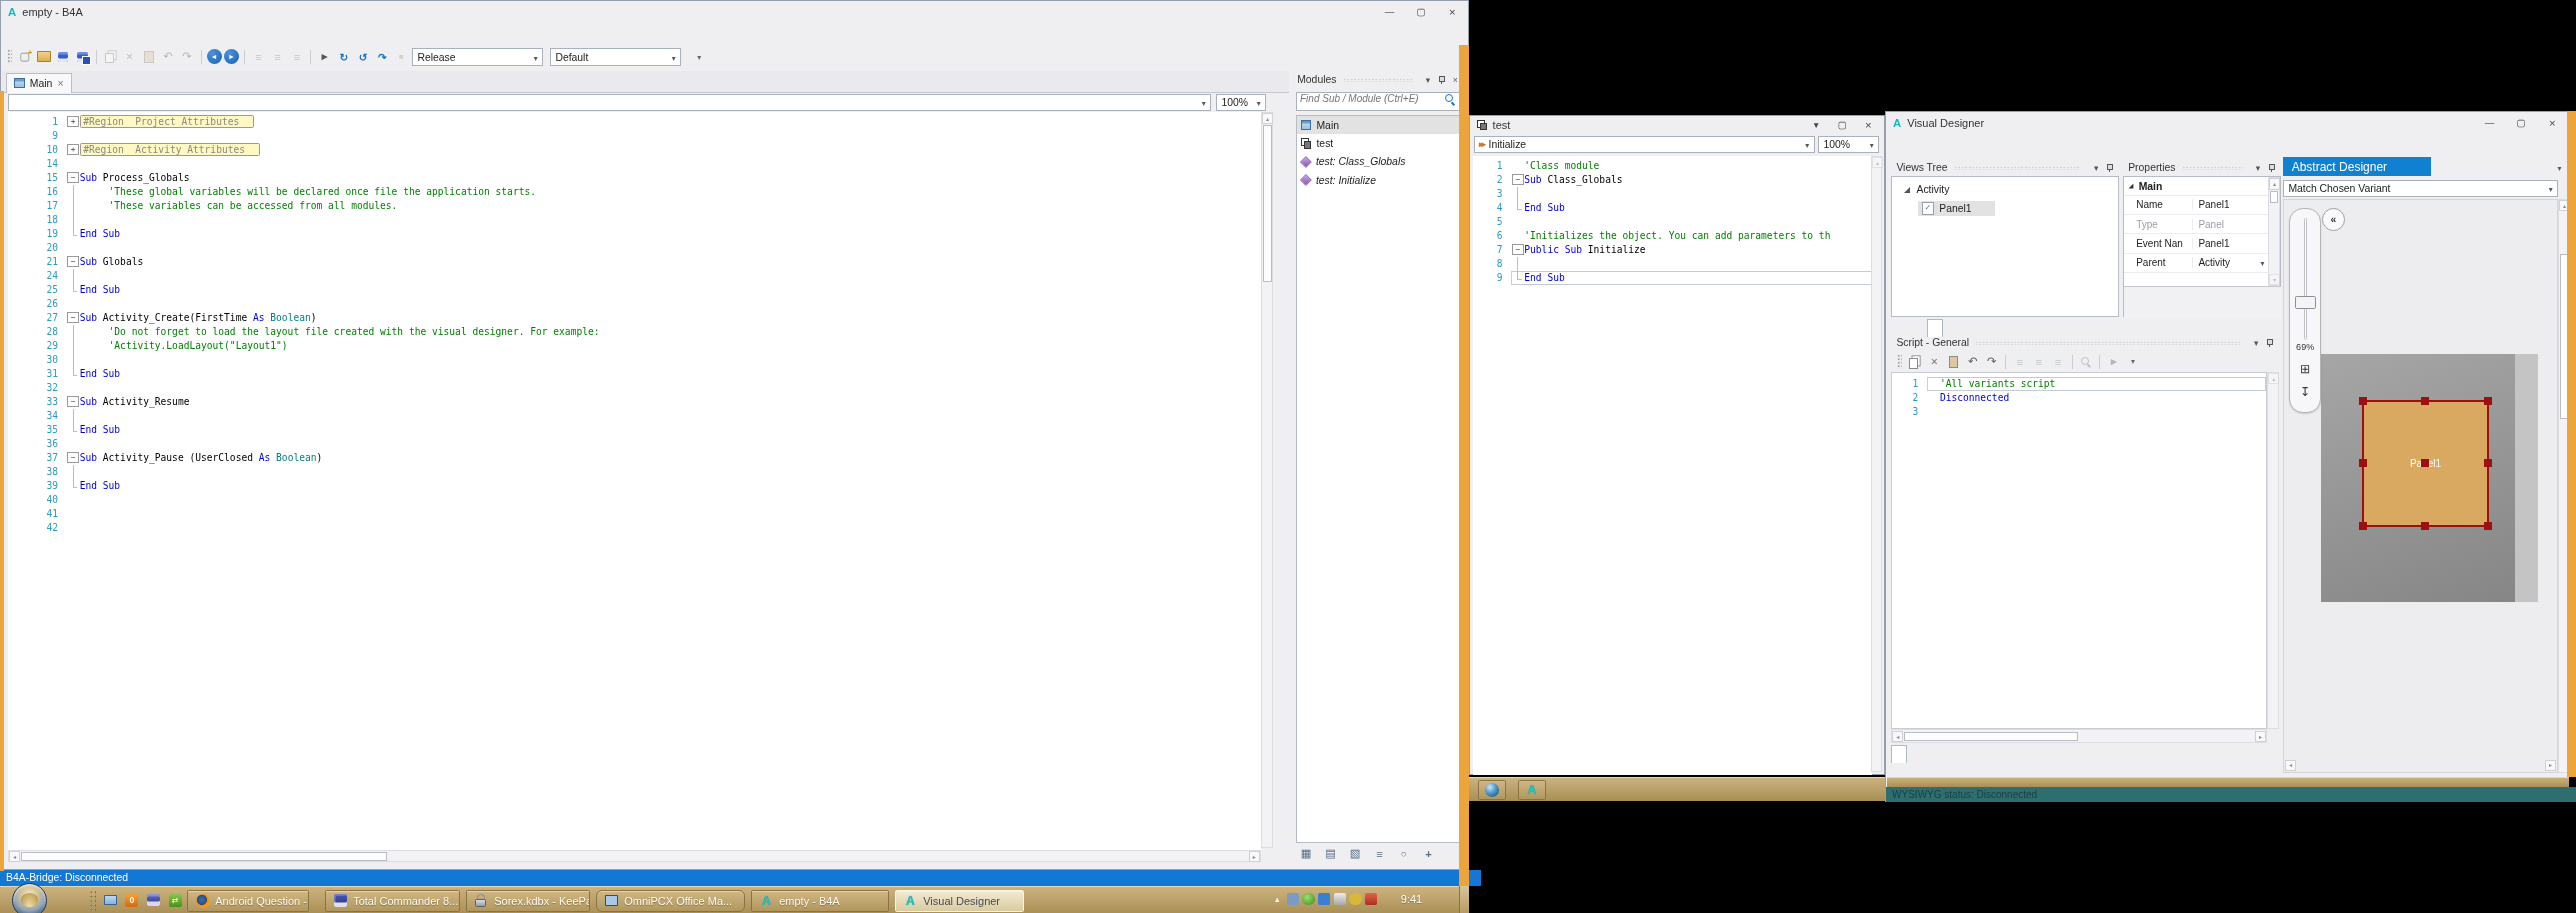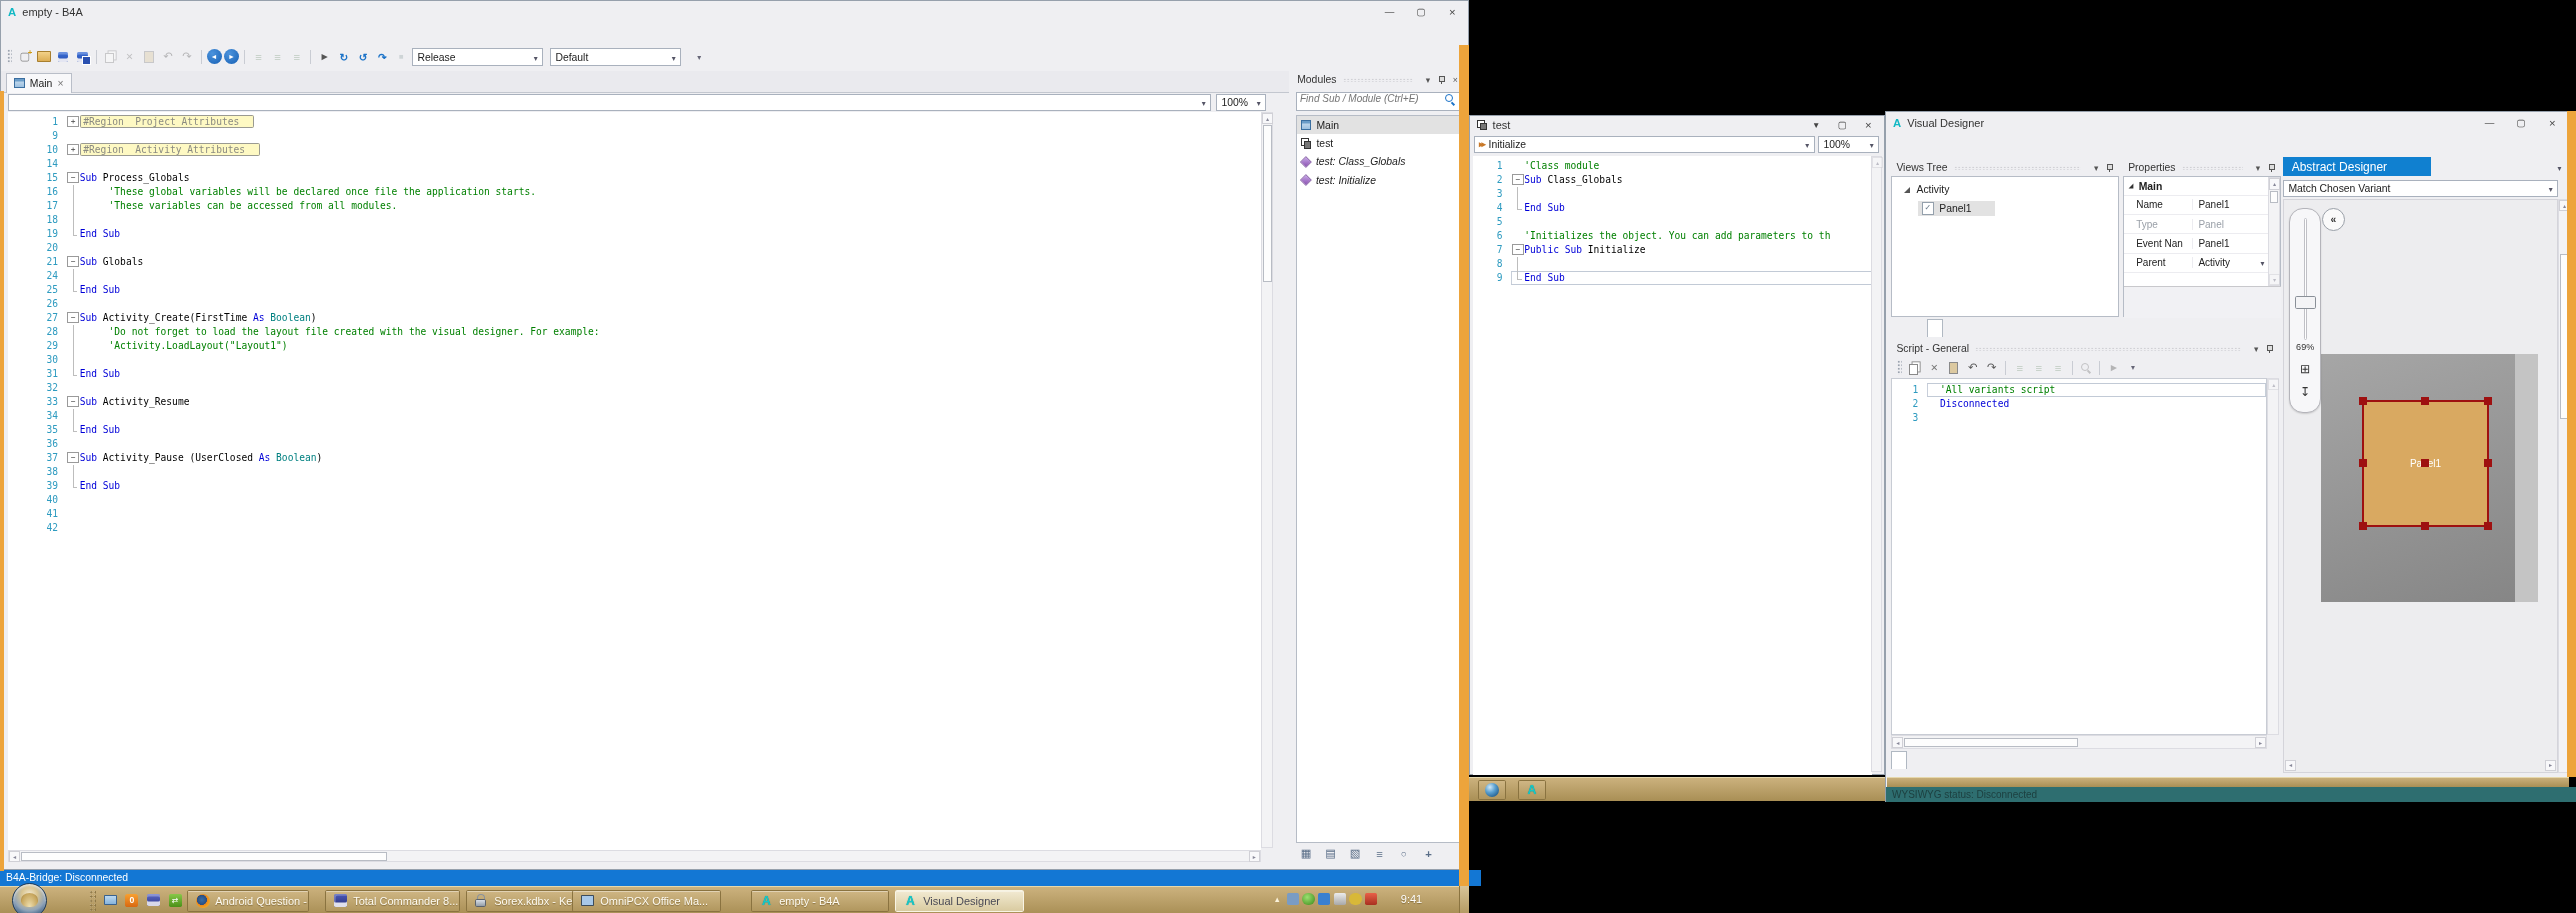--- a/index.html
+++ b/index.html
@@ -705,21 +705,21 @@
       </div>
     </div>
 
     <div class="abs" style="left:5.2px;top:207px;display:flex;gap:1.7px;">
 
     <span class="ltab"></span>
         <span class="ltab"></span>
         <span class="ltab active"></span>
       </div>
 
-    <div class="abs" style="left:5.2px;top:228px;width:388px;height:433px;">
+    <div class="abs" style="left:5.2px;top:222px;width:388px;height:433px;">
       <div class="phdr">
         <span>Script - General</span>
         <span class="hdots"></span>
         <span class="hbtn">▾</span>
         <span class="pin-icon"></span>
       </div>
       <div class="toolbar" style="height:21px;">
         <span class="grip"></span>
         <span style="display:contents;">
           
@@ -834,21 +834,21 @@
       
     <div class="tbtn" style="left: 187px; width: 122px;">
           <span class="tb-ic ic-firefox"></span>
           <span class="tb-label">Android Question - ...</span>
         </div><div class="tbtn" style="left: 325px; width: 135px;">
           <span class="tb-ic ic-tcmd"></span>
           <span class="tb-label">Total Commander 8....</span>
         </div><div class="tbtn" style="left: 466px; width: 124px;">
           <span class="tb-ic ic-keepass"></span>
           <span class="tb-label">Sorex.kdbx - KeePass</span>
-        </div><div class="tbtn" style="left: 572px; width: 149px;">
+        </div><div class="tbtn" style="left: 596px; width: 149px; border-radius: 6px;">
           <span class="tb-ic ic-omnipcx"></span>
           <span class="tb-label">OmniPCX Office Ma...</span>
         </div><div class="tbtn" style="left: 751px; width: 138px;">
           <span class="tb-ic ic-b4a"></span>
           <span class="tb-label">empty - B4A</span>
         </div><div class="tbtn active" style="left: 895px; width: 129px;">
           <span class="tb-ic ic-b4a"></span>
           <span class="tb-label">Visual Designer</span>
         </div></div>
     <div class="abs" style="left:1271px;top:7px;display:flex;align-items:center;gap:3.5px;">

